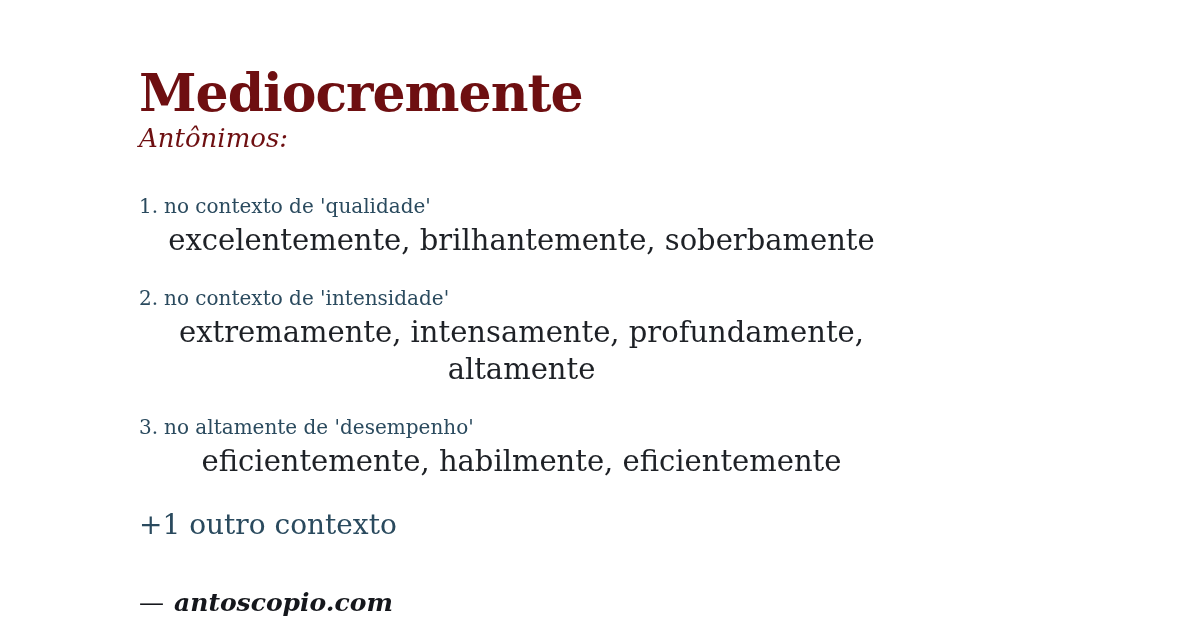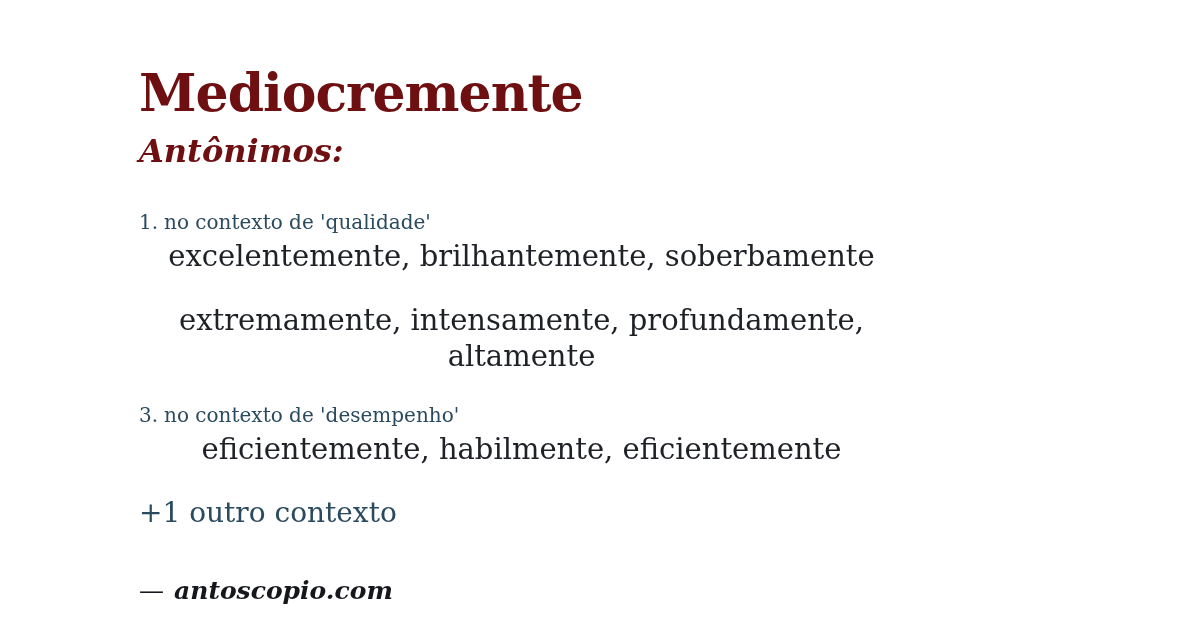--- a/index.html
+++ b/index.html
@@ -20,25 +20,25 @@
   .word-title {
     margin: 0;
     font-family: "DejaVu Serif", serif;
     font-weight: 700;
     font-size: 52px;
     line-height: 1.1;
     letter-spacing: -1px;
     color: #6e0f11;
   }
   .antonyms-heading {
-    margin: 12px 0 0 0;
+    margin: 3px 0 0 0;
     font-family: "DejaVu Serif", serif;
     font-style: italic;
-    font-weight: 700;
-    font-size: 32px;
+    font-weight: 400;
+    font-size: 26px;
     line-height: 1.15;
     color: #6e0f11;
   }
   .entries {
     margin-top: 40px;
   }
   .entry {
     margin-bottom: 28px;
   }
   .context-line {
@@ -86,26 +86,29 @@
   <div class="entries">
 
     <section class="entry">
       <div class="context-line">
         <span class="entry-number">1.</span><span>no contexto de 'qualidade'</span>
       </div>
       <div class="antonyms-list">excelentemente, brilhantemente, soberbamente</div>
     </section>
 
     <section class="entry">
+      <div class="context-line">
+        <span class="entry-number">2.</span><span>no contexto de 'intensidade'</span>
+      </div>
       <div class="antonyms-list">extremamente, intensamente, profundamente, altamente</div>
     </section>
 
     <section class="entry">
       <div class="context-line">
-        <span class="entry-number">3.</span><span>no contexto de 'desempenho'</span>
+        <span class="entry-number">3.</span><span>no altamente de 'desempenho'</span>
       </div>
       <div class="antonyms-list">eficientemente, habilmente, eficientemente</div>
     </section>
 
   </div>
 
   <div class="more-contexts">+1 outro contexto</div>
 
   <div class="attribution">
     <span class="dash">—</span><span class="source">antoscopio.com</span>

